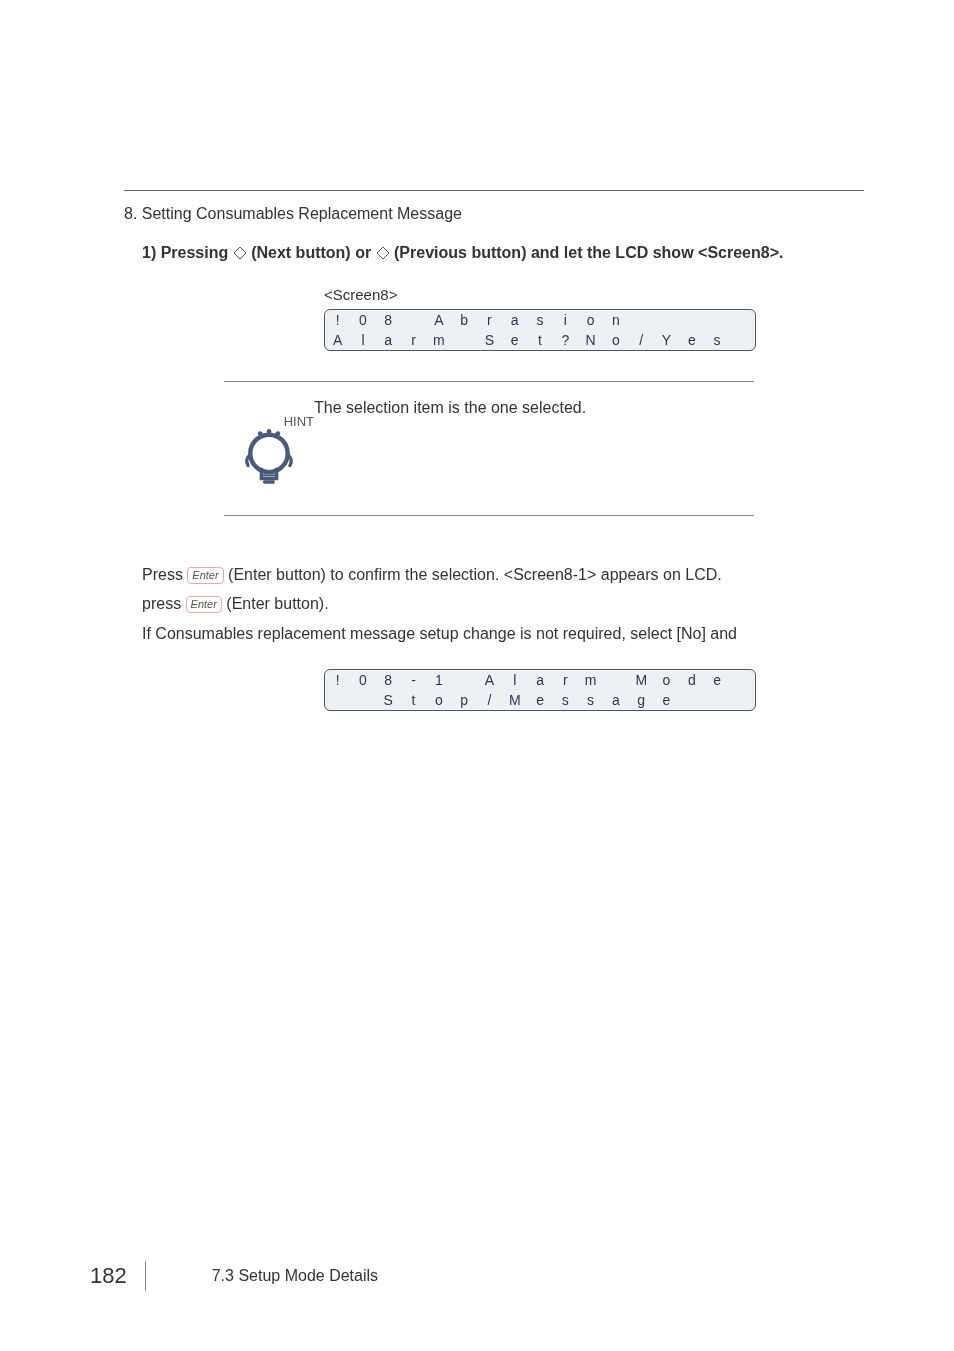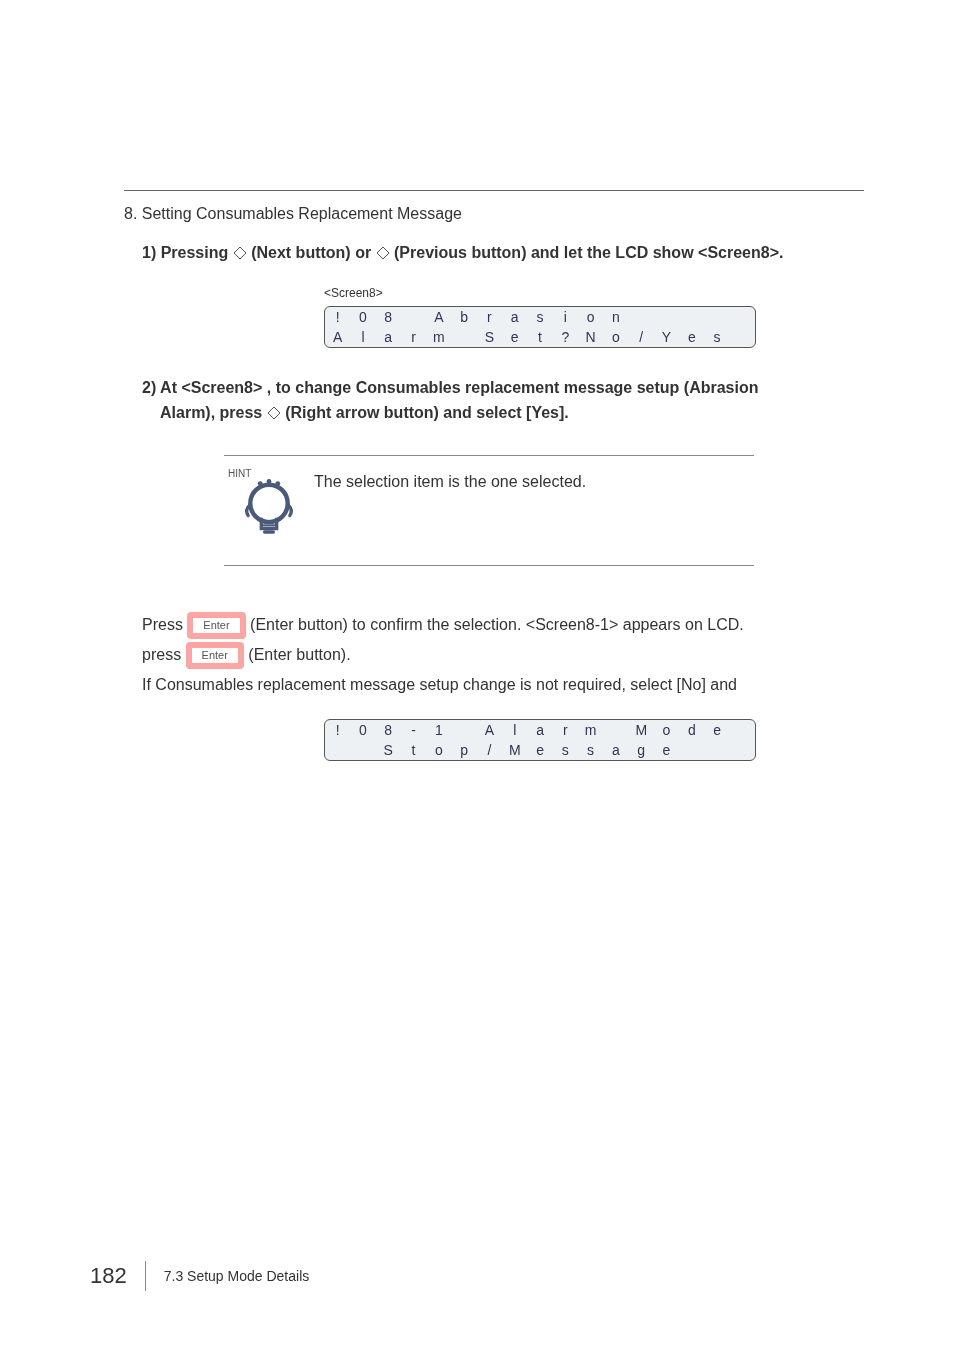--- a/index.html
+++ b/index.html
@@ -39,34 +39,35 @@
   .diamond {
     display: inline-block;
     width: 14px;
     height: 14px;
     position: relative;
     vertical-align: -2px;
   }
   .diamond svg { display: block; }
   .enter-key {
     display: inline-block;
-    border: 6px solid #fca5a5;
+    border: 1px solid #fca5a5;
     border-radius: 4px;
-    padding: 0 10px;
+    padding: 0 4px;
     font-size: 11px;
     line-height: 15px;
     vertical-align: 1px;
     color: #555;
+    font-style: italic;
   }
 
   .lcd-wrap {
     margin: 20px 0 28px 200px;
   }
   .lcd-caption {
-    font-size: 12px;
+    font-size: 15px;
     margin-bottom: 6px;
     color: #333;
   }
   .lcd {
     border: 1px solid #555;
     border-radius: 6px;
     background: #eef1f4;
     width: 430px;
   }
   .lcd-row {
@@ -89,25 +90,26 @@
     padding: 12px 0 18px 0;
     display: flex;
     align-items: flex-start;
   }
   .hint-icon {
     width: 90px;
     flex: 0 0 90px;
     text-align: center;
   }
   .hint-label {
-    font-size: 10px;
+    font-size: 13px;
     color: #555;
-    text-align: left;
+    text-align: right;
     margin-left: 4px;
     margin-bottom: -2px;
+    margin-top: 20px;
   }
   .hint-text {
     font-size: 16px;
     color: #333;
     padding-top: 2px;
     line-height: 1.5;
   }
 
   .para-block {
     margin: 44px 0 18px 18px;
@@ -127,22 +129,23 @@
     font-size: 22px;
     color: #333;
     padding-right: 18px;
   }
   .footer-sep {
     border-left: 1px solid #888;
     height: 30px;
     margin-right: 18px;
   }
   .footer-text {
-    font-size: 14px;
-    color: #333;
+    font-size: 16px;
+    color: #333;
+    margin-left: 48px;
   }
 </style>
 </head>
 <body>
 
 <div class="page">
   <div class="rule"></div>
 
   <div class="heading">8. Setting Consumables Replacement Message</div>
 
@@ -199,32 +202,20 @@
           <div class="lcd-cell">o</div>
           <div class="lcd-cell">/</div>
           <div class="lcd-cell">Y</div>
           <div class="lcd-cell">e</div>
           <div class="lcd-cell">s</div>
           <div class="lcd-cell">&nbsp;</div>
         </div>
     </div>
   </div>
 
-  <div class="step">
-    <div>2) At &lt;Screen8&gt; , to change Consumables replacement message setup (Abrasion</div>
-    <div class="sub">
-      <span>Alarm), press </span>
-      <span class="diamond">
-        <svg viewBox="0 0 14 14" width="14" height="14">
-            <polygon points="7,1 13,7 7,13 1,7" fill="none" stroke="#555" stroke-width="1"></polygon>
-          </svg>
-      </span>
-      <span>(Right arrow button) and select [Yes].</span>
-    </div>
-  </div>
 
   <div class="hint-box">
     <div class="hint-icon">
       <div class="hint-label">HINT</div>
       <svg viewBox="0 0 60 60" width="66" height="66">
         <ellipse cx="30" cy="24" rx="17" ry="17" fill="none" stroke="#4a5a78" stroke-width="4"></ellipse>
         <path d="M23 37 L23 47 L37 47 L37 37" fill="none" stroke="#4a5a78" stroke-width="3"></path>
         <line x1="23" y1="40" x2="37" y2="40" stroke="#4a5a78" stroke-width="2"></line>
         <line x1="23" y1="44" x2="37" y2="44" stroke="#4a5a78" stroke-width="2"></line>
         <line x1="26" y1="50" x2="34" y2="50" stroke="#4a5a78" stroke-width="3" stroke-linecap="round"></line>

